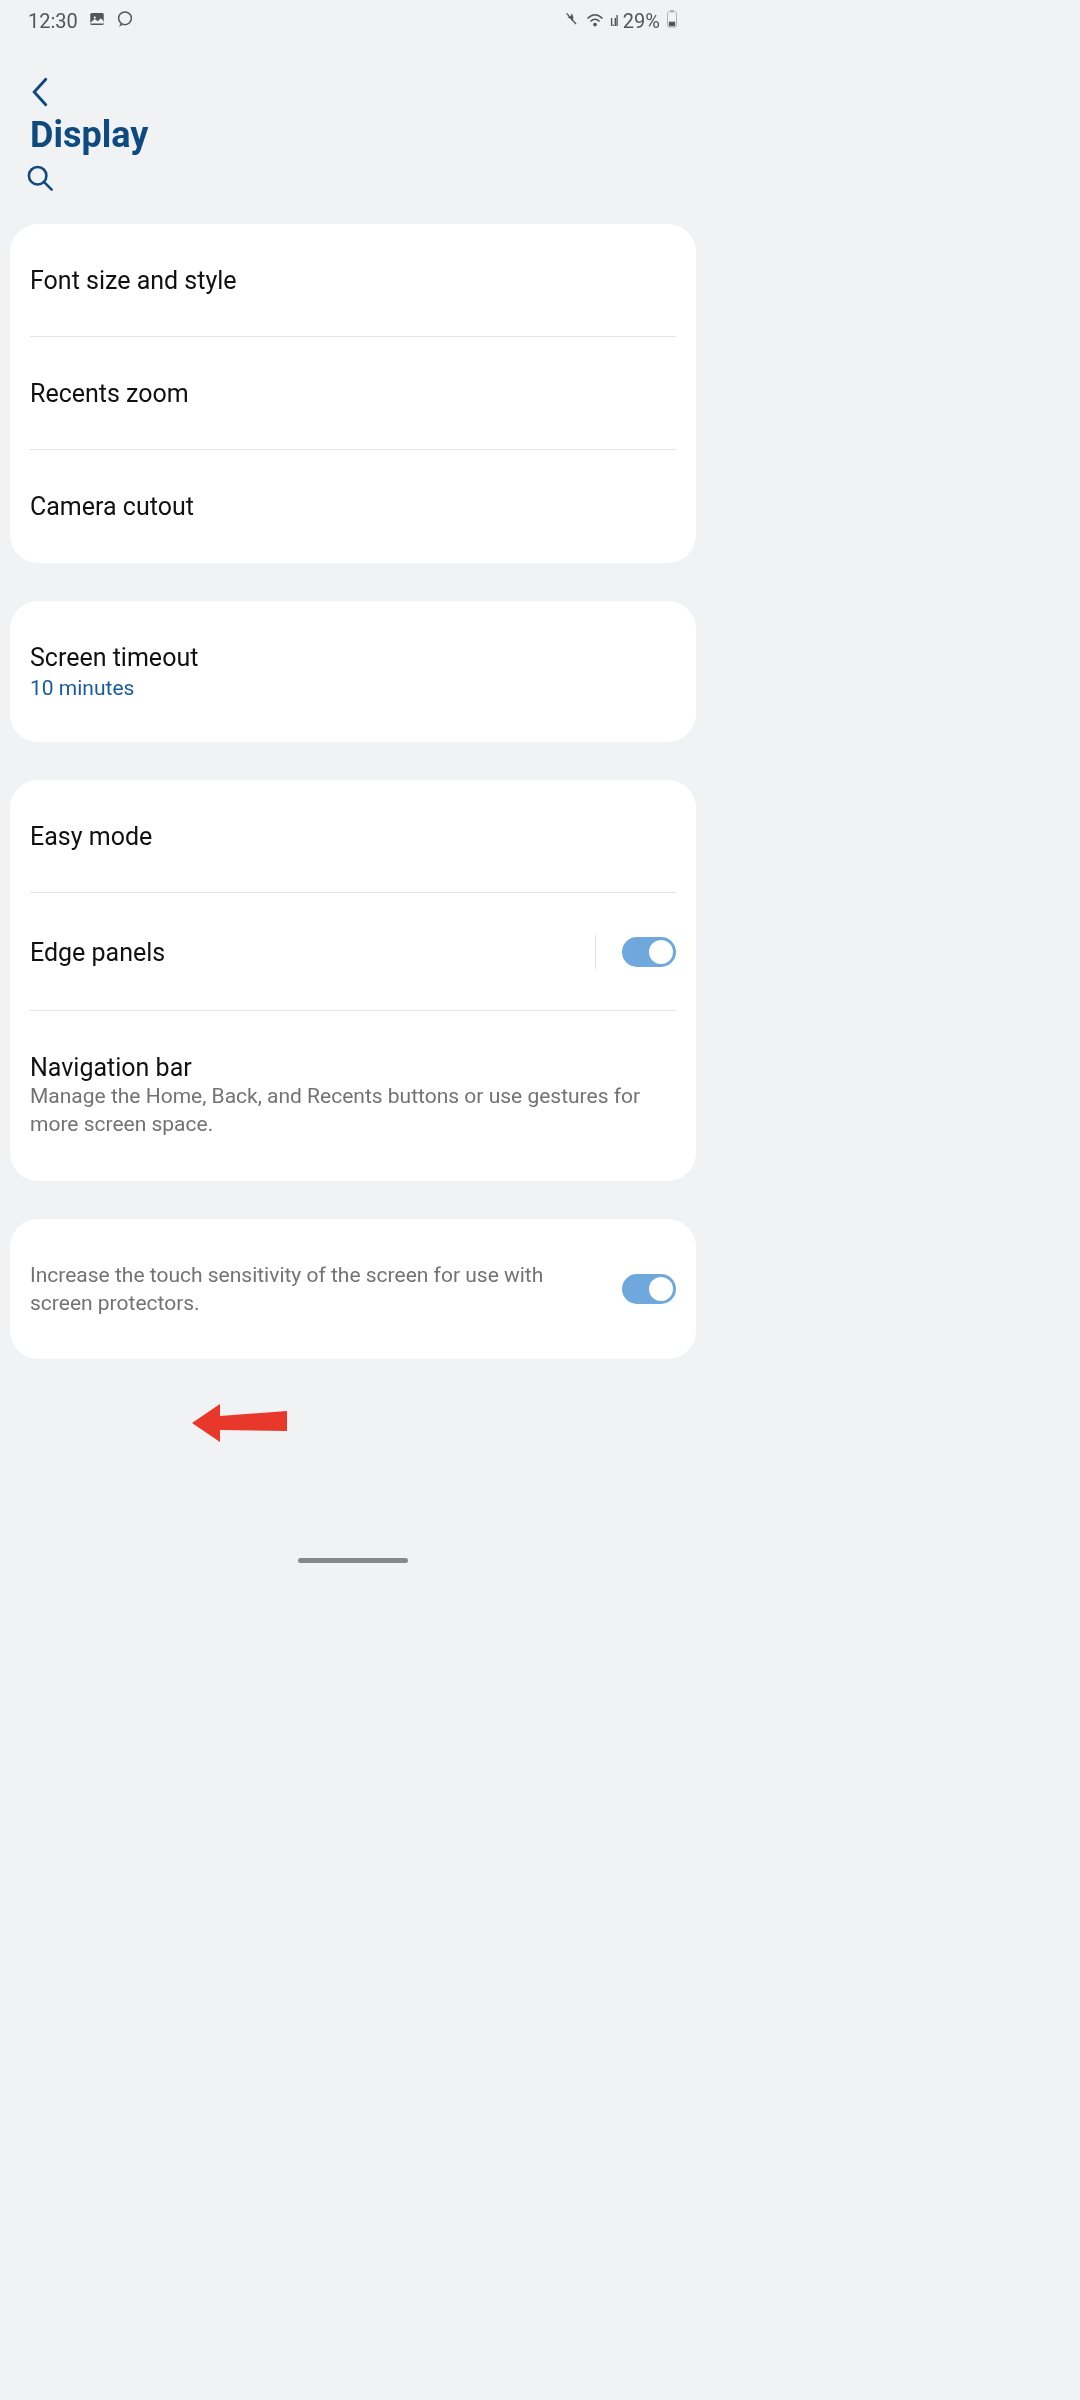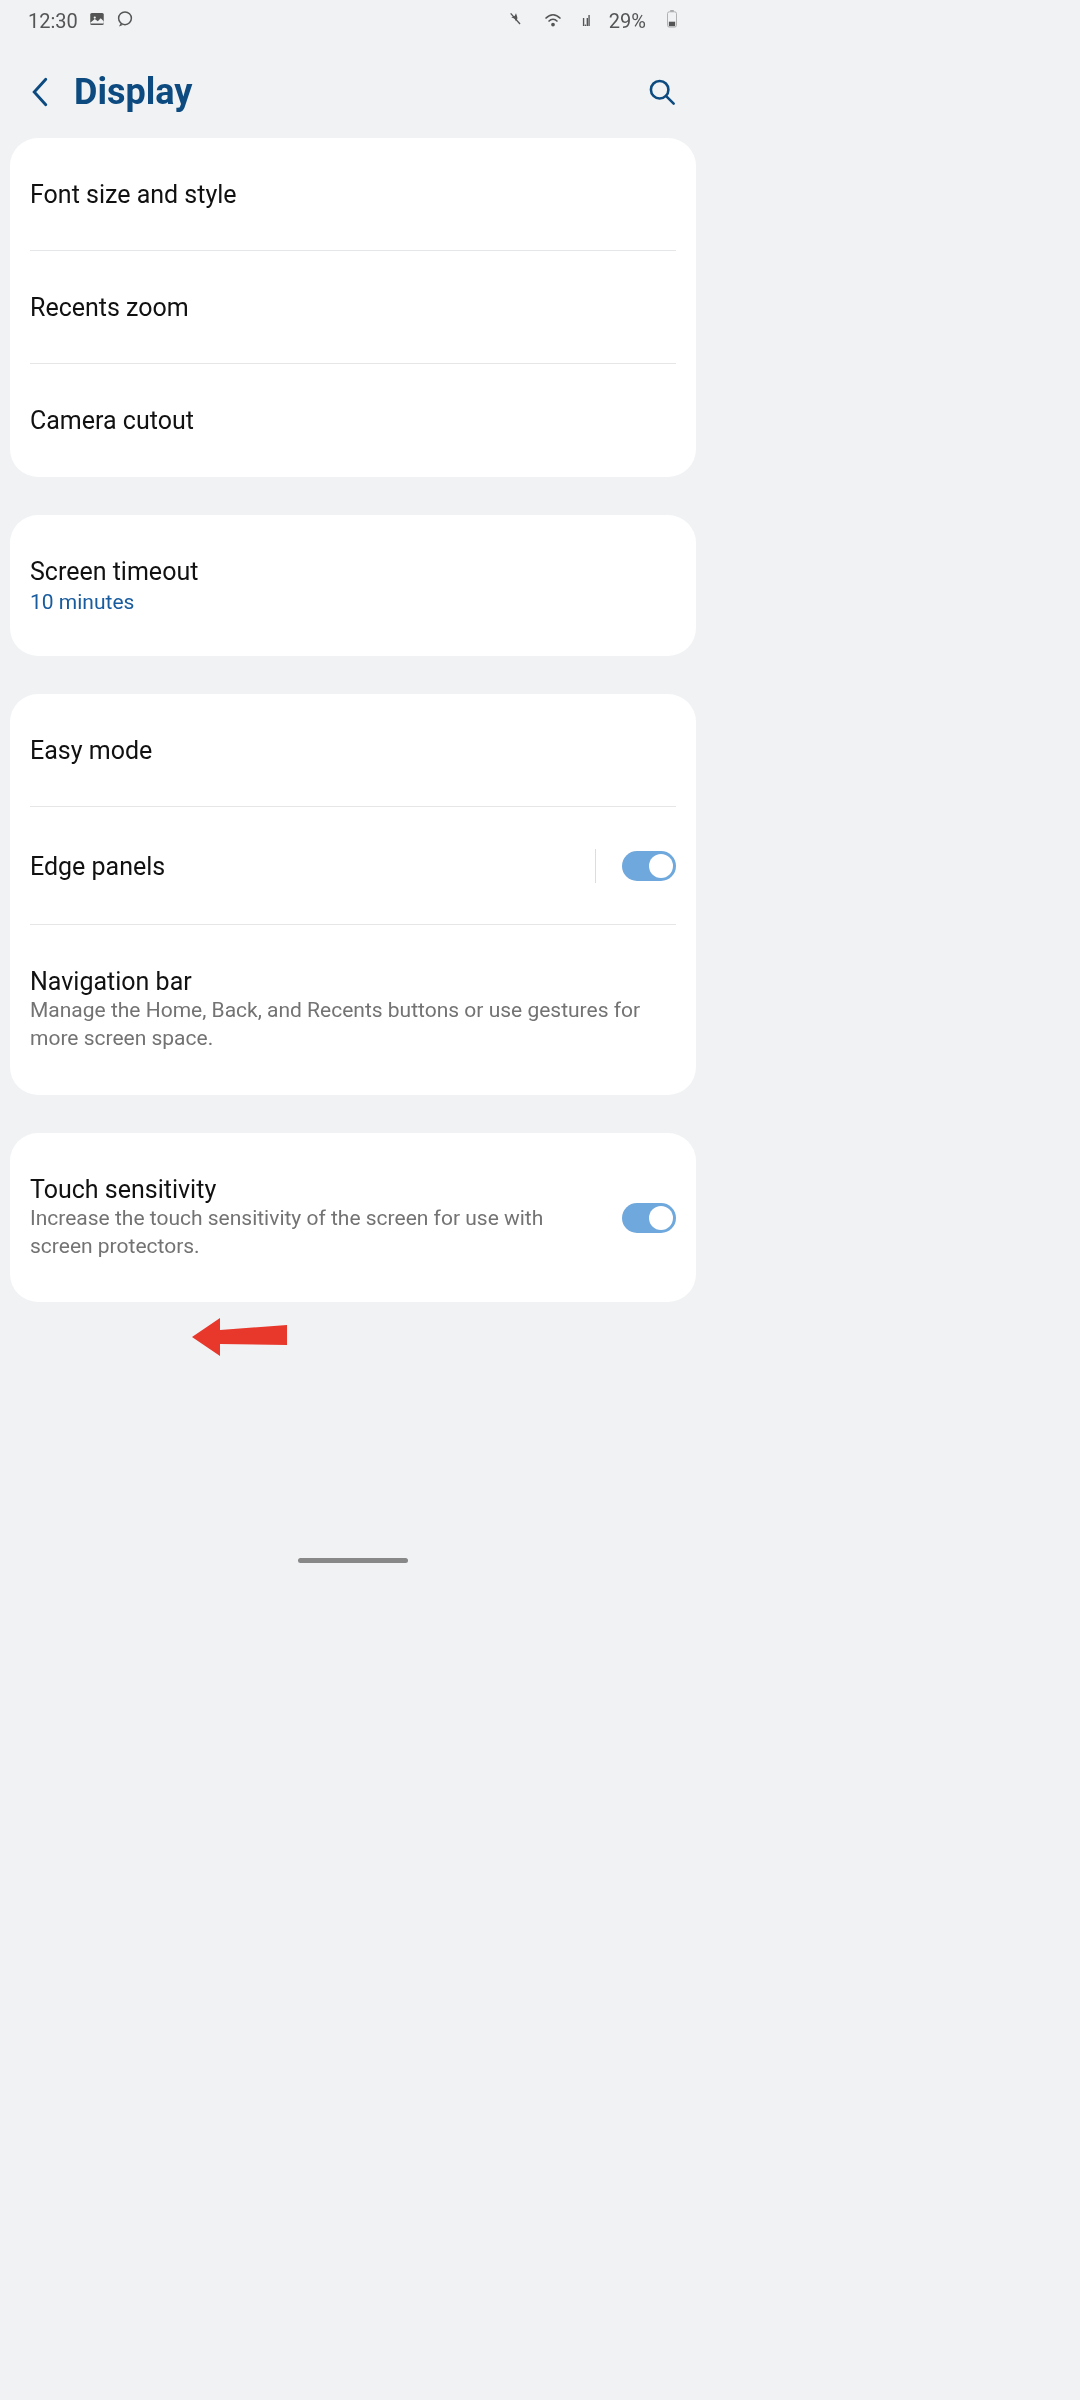--- a/index.html
+++ b/index.html
@@ -25,26 +25,27 @@
       color: #555;
     }
     .status-left {
       display: flex;
       align-items: center;
       gap: 10px;
     }
     .status-right {
       display: flex;
       align-items: center;
-      gap: 20px;
+      gap: 6px;
     }
     .header {
       display: flex;
-      align-items: center;
+      align-items: flex-start;
       padding: 28px 18px 24px 18px;
+      flex-direction: column;
     }
     .back-btn {
       width: 44px;
       height: 44px;
       display: flex;
       align-items: center;
       justify-content: center;
     }
     .header-title {
       font-size: 36px;
@@ -251,21 +252,20 @@
     </div>
   </div>
   <svg class="arrow" width="100" height="50" viewBox="0 0 100 50">
     <path d="M0 25 L28 6 L28 18 L95 13 L95 33 L28 32 L28 44 Z" fill="#e8372b"></path>
   </svg>
 </div>
 
 <div class="card" style="margin-bottom:0;">
   <div class="item">
     <div class="item-content">
-      <div class="item-title">Touch sensitivity</div>
       <div class="item-subtitle">Increase the touch sensitivity of the screen for use with screen protectors.</div>
     </div>
     <div class="toggle"></div>
   </div>
 </div>
 
 </div>
 
 <div class="gesture-bar"></div>
 

